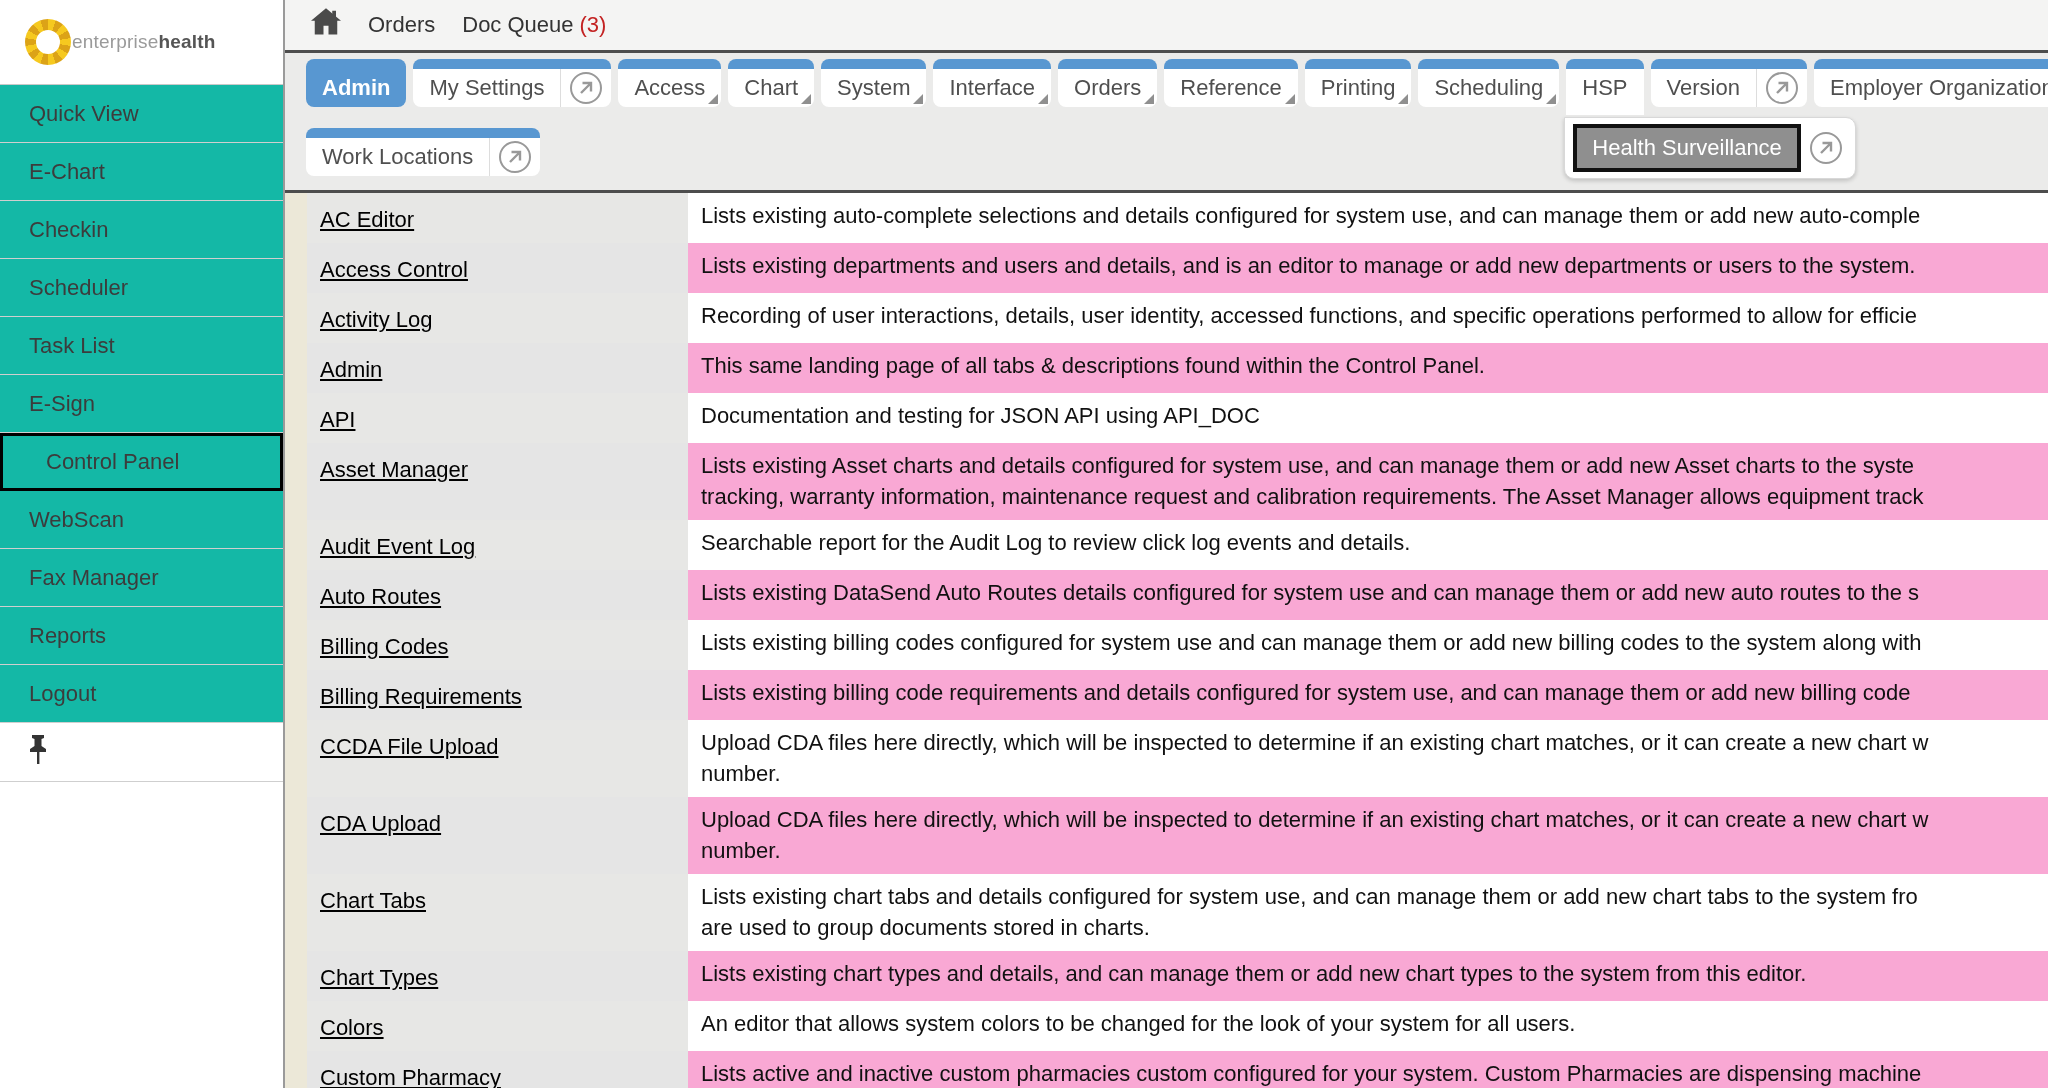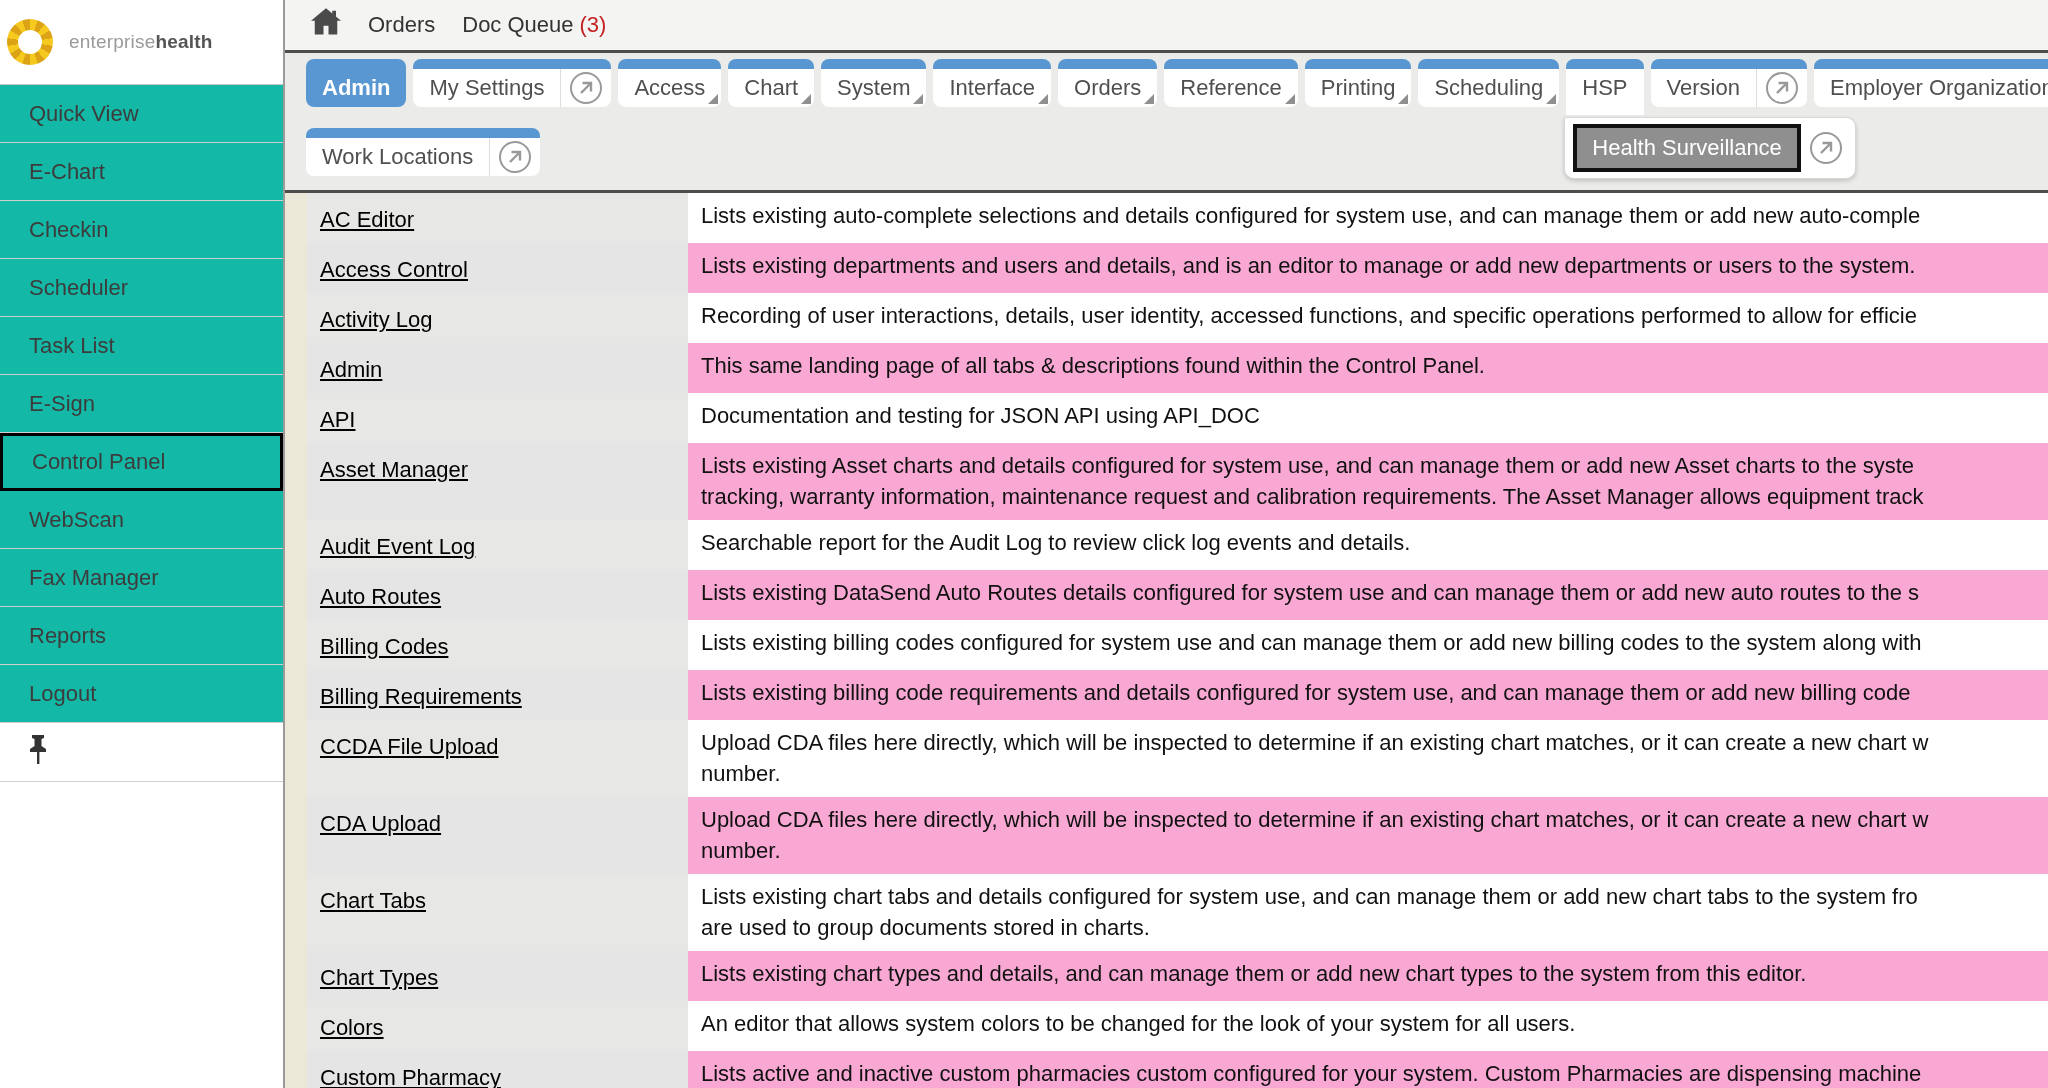--- a/index.html
+++ b/index.html
@@ -2,30 +2,30 @@
 <html><head>
 <meta charset="utf-8">
 <style>
   html,body{margin:0;padding:0;background:#fff;}
   .app{width:2048px;height:1088px;display:flex;overflow:hidden;background:#fff;
        font-family:"Liberation Sans",sans-serif;}
   
   .sidebar{width:283px;flex:none;background:#fff;border-right:2px solid #9a9a9a;
            display:flex;flex-direction:column;}
   .logo{height:84px;flex:none;border-bottom:1px solid #c9c9c9;display:flex;
-        align-items:center;padding-left:7px;gap:16px;cursor:pointer;}
+        align-items:center;padding-left:25px;gap:1px;cursor:pointer;}
   .logo-ring{position:relative;width:46px;height:46px;border-radius:50%;flex:none;
         background:repeating-conic-gradient(#f6c91f 0deg 20deg,#dca317 20deg 40deg);}
   .logo-ring::after{content:"";position:absolute;inset:11px;background:#fff;border-radius:50%;}
   .logo-text{font-size:19px;color:#9a9a9a;letter-spacing:.2px;}
   .logo-text b{color:#555;}
   .nav-item{height:58px;flex:none;box-sizing:border-box;display:flex;align-items:center;
         padding-left:29px;font-size:22px;color:#3c3c3c;border-bottom:1px solid #cfcfcf;
         cursor:pointer;background:#14b8a6;}
-  .nav-item.focused{border:3px solid #000;padding-left:29px;}
+  .nav-item.focused{border:3px solid #000;padding-left:43px;}
   .nav-pin{height:58px;flex:none;display:flex;align-items:center;padding-left:27px;
         border-bottom:1px solid #cfcfcf;cursor:pointer;}
   
   .main{flex:1;min-width:0;display:flex;flex-direction:column;}
   .topbar{height:50px;flex:none;background:#f4f4f3;border-bottom:3px solid #4d4d4d;
         display:flex;align-items:center;gap:27px;padding-left:26px;font-size:22px;color:#333;}
   .topbar .tb-link{cursor:pointer;}
   .doc-count{color:#c32222;margin-left:6px;}
   
   .tabstrip{flex:none;background:#ebebea;border-bottom:3px solid #4d4d4d;

